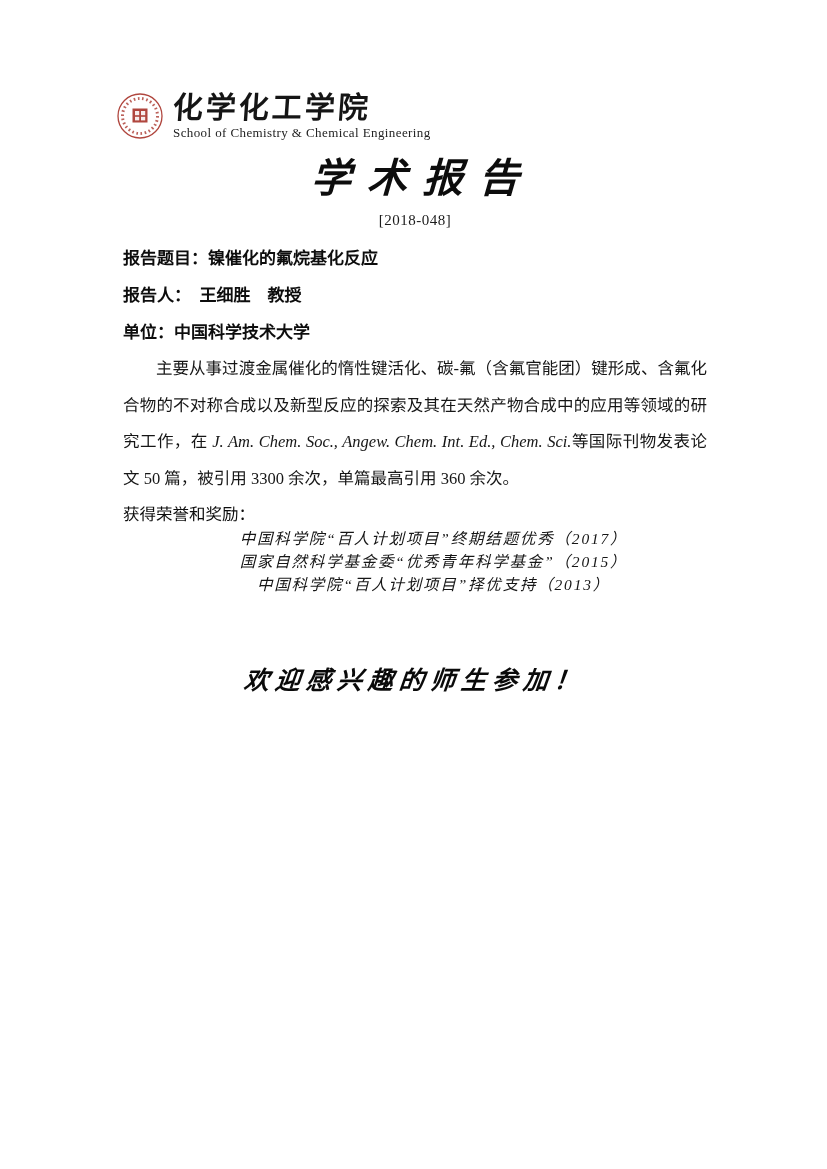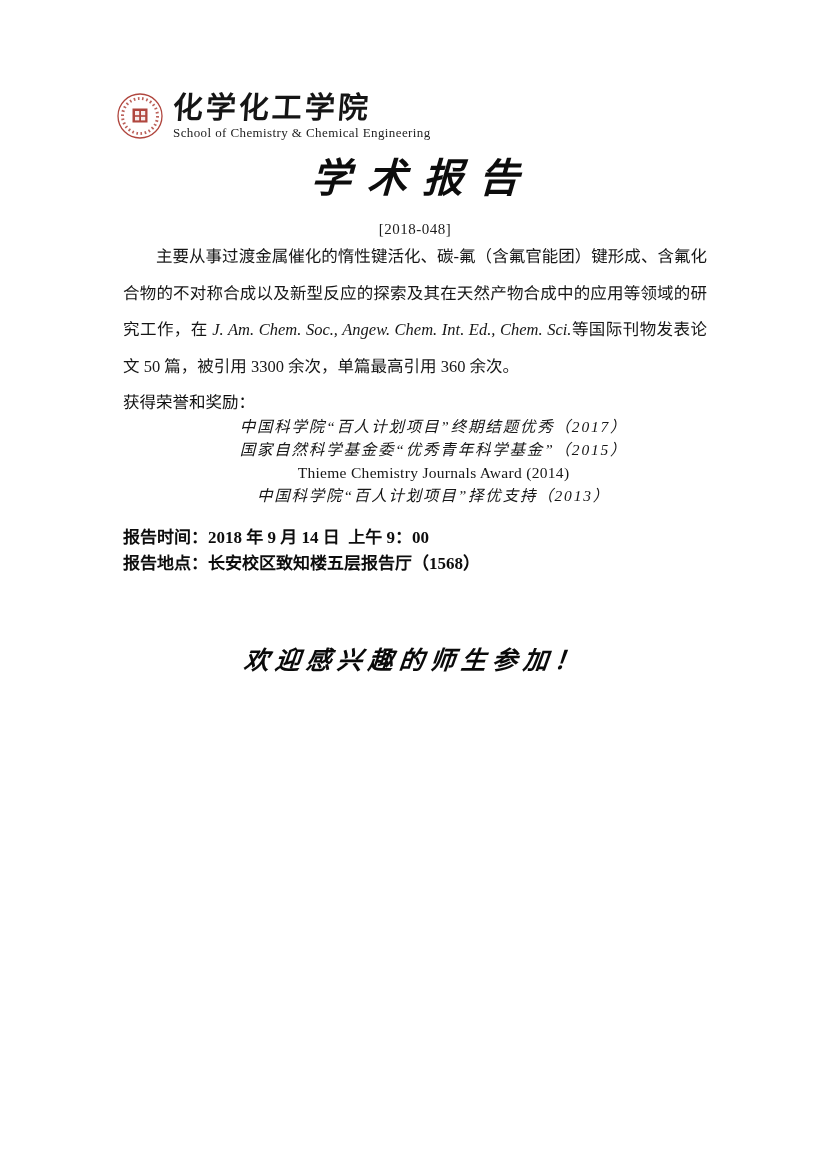--- a/index.html
+++ b/index.html
@@ -52,21 +52,21 @@
     text-indent: 16px; 
     line-height: 54px;
     color: #0d0d0d;
     font-style: italic;
     transform: skewX(-2deg);
   }
   .report-no {
     text-align: center;
     font-size: 15px;
     letter-spacing: 0.5px;
-    margin-top: 13px;
+    margin-top: 4px;
     line-height: 20px;
     color: #1b1b1b;
   }
 
   
   .fields { margin-top: 10px; }
   .field {
     font-size: 17px;
     font-weight: bold;
     line-height: 37px;
@@ -148,30 +148,30 @@
       </span>
       <div class="logo-text">
         <div class="logo-cn">化学化工学院</div>
         <div class="logo-en">School of Chemistry &amp; Chemical Engineering</div>
       </div>
     </header>
 
     <h1 class="doc-title">学术报告</h1>
     <div class="report-no">[2018-048]</div>
 
+    <div class="fields">
+      <div class="field"><span>报告题目：</span><span>镍催化的氟烷基化反应</span></div>
+      <div class="field"><span>报告人：</span><span>　王细胜　教授</span></div>
+      <div class="field"><span>单位：</span><span>中国科学技术大学</span></div>
+    </div>
 
     <p class="bio indent"><span>主要从事过渡金属催化的惰性键活化、碳-氟（含氟官能团）键形成、含氟化合物的不对称合成以及新型反应的探索及其在天然产物合成中的应用等领域的研究工作，在 </span><span class="journals">J. Am. Chem. Soc., Angew. Chem. Int. Ed., Chem. Sci.</span><span>等国际刊物发表论文 50 篇，被引用 3300 余次，单篇最高引用 360 余次。</span></p>
 
     <div class="awards-heading">获得荣誉和奖励：</div>
     <div class="award-item">中国科学院“百人计划项目”终期结题优秀（2017）</div>
     <div class="award-item">国家自然科学基金委“优秀青年科学基金”（2015）</div>
-    <div class="award-item latin">Thieme Chemistry Journals Award (2014)</div>
     <div class="award-item">中国科学院“百人计划项目”择优支持（2013）</div>
 
-    <div class="schedule">
-      <div class="sched-line"><span>报告时间：</span><span>2018 年 9 月 14 日  上午 9：00</span></div>
-      <div class="sched-line"><span>报告地点：</span><span>长安校区致知楼五层报告厅（1568）</span></div>
-    </div>
 
     <div class="footer-call">欢迎感兴趣的师生参加！</div>
 
   </div>
 </div>
 
 </body></html>

